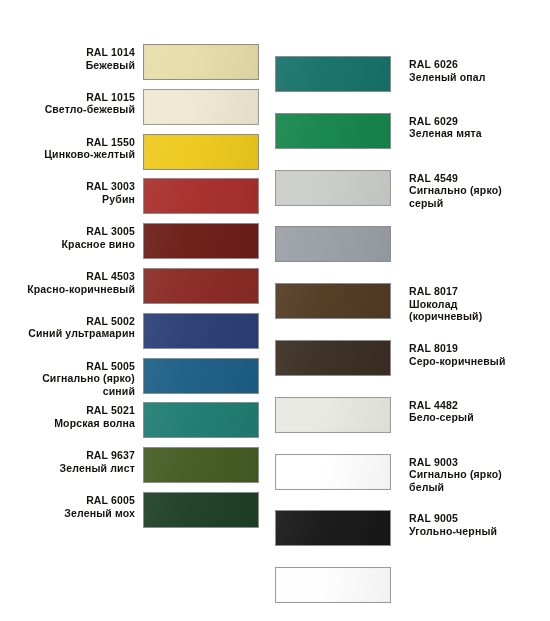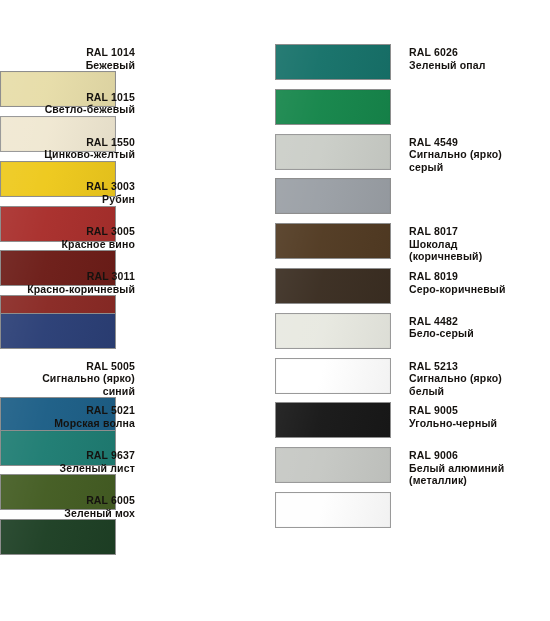--- a/index.html
+++ b/index.html
@@ -29,22 +29,22 @@
   }
   .col-left  { left: 0px;   width: 275px; }
   .col-right { left: 275px; width: 275px; }
 
   .row {
     position: relative;
     height: 44.8px;
     display: flex;
     align-items: flex-start;
   }
-  .col-left .row  { flex-direction: column; }
-  .col-right .row { flex-direction: row; }
+  .col-left .row  { }
+  .col-right .row { flex-direction: row; margin-top: 12px; }
 
   .label {
     font-size: 10.5px;
     font-weight: bold;
     color: #15120f;
     line-height: 12.6px;
     letter-spacing: 0.15px;
     white-space: pre-line;
     padding-top: 2px;
   }
@@ -103,25 +103,27 @@
       <div class="label">RAL 3003
 Рубин</div>
       <div class="swatch" style="background-color: rgb(169, 47, 44);"></div>
     </div>
     <div class="row">
       <div class="label">RAL 3005
 Красное вино</div>
       <div class="swatch" style="background-color: rgb(109, 29, 24);"></div>
     </div>
     <div class="row">
-      <div class="label">RAL 3011
+      <div class="label">RAL 4503
 Красно-коричневый</div>
       <div class="swatch" style="background-color: rgb(138, 42, 37);"></div>
     </div>
     <div class="row">
+      <div class="label">RAL 5002
+Синий ультрамарин</div>
       <div class="swatch" style="background-color: rgb(43, 63, 118);"></div>
     </div>
     <div class="row">
       <div class="label">RAL 5005
 Сигнально (ярко)
 синий</div>
       <div class="swatch" style="background-color: rgb(29, 95, 135);"></div>
     </div>
     <div class="row">
       <div class="label">RAL 5021
@@ -141,20 +143,22 @@
   </div>
 
   <div class="column col-right">
     <div class="row">
       <div class="swatch" style="background-color: rgb(23, 114, 106);"></div>
       <div class="label">RAL 6026
 Зеленый опал</div>
     </div>
     <div class="row">
       <div class="swatch" style="background-color: rgb(22, 134, 75);"></div>
+      <div class="label">RAL 6029
+Зеленая мята</div>
     </div>
     <div class="row">
       <div class="swatch light" style="background-color: rgb(203, 206, 200);"></div>
       <div class="label">RAL 4549
 Сигнально (ярко)
 серый</div>
     </div>
     <div class="row">
       <div class="swatch" style="background-color: rgb(155, 160, 166);"></div>
     </div>
@@ -169,33 +173,27 @@
       <div class="label">RAL 8019
 Серо-коричневый</div>
     </div>
     <div class="row">
       <div class="swatch light" style="background-color: rgb(232, 233, 225);"></div>
       <div class="label">RAL 4482
 Бело-серый</div>
     </div>
     <div class="row">
       <div class="swatch light" style="background-color: rgb(255, 255, 255);"></div>
-      <div class="label">RAL 5213
+      <div class="label">RAL 9003
 Сигнально (ярко)
 белый</div>
     </div>
     <div class="row">
       <div class="swatch" style="background-color: rgb(24, 24, 24);"></div>
       <div class="label">RAL 9005
 Угольно-черный</div>
     </div>
     <div class="row">
-      <div class="swatch light" style="background-color: rgb(198, 200, 196);"></div>
-      <div class="label">RAL 9006
-Белый алюминий
-(металлик)</div>
-    </div>
-    <div class="row">
       <div class="swatch light" style="background-color: rgb(254, 254, 254);"></div>
     </div>
   </div>
 
 </div>
 
 </body></html>

